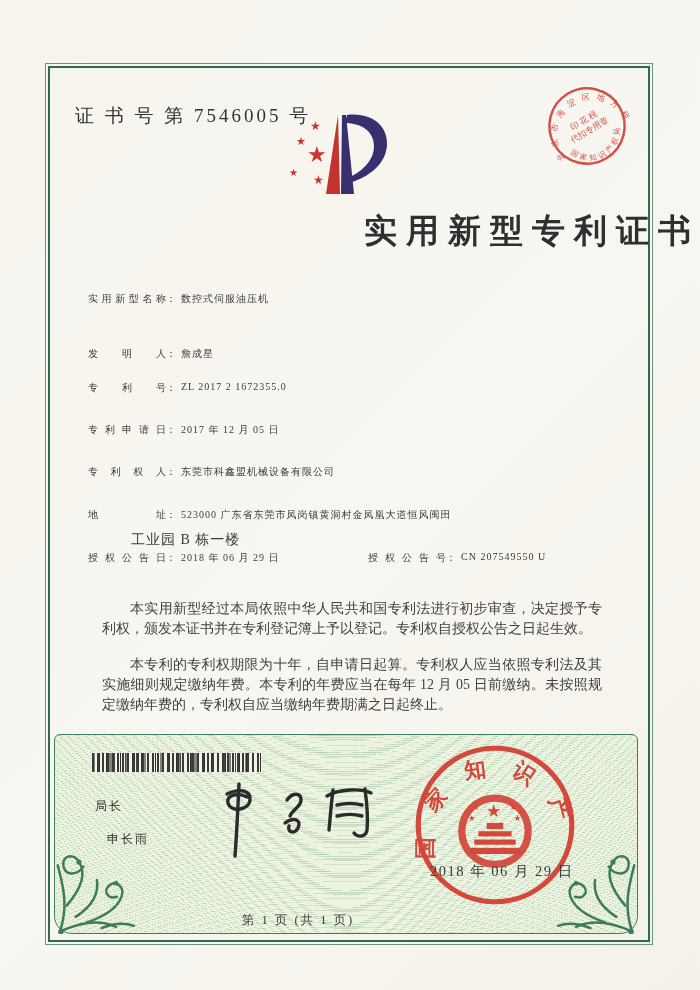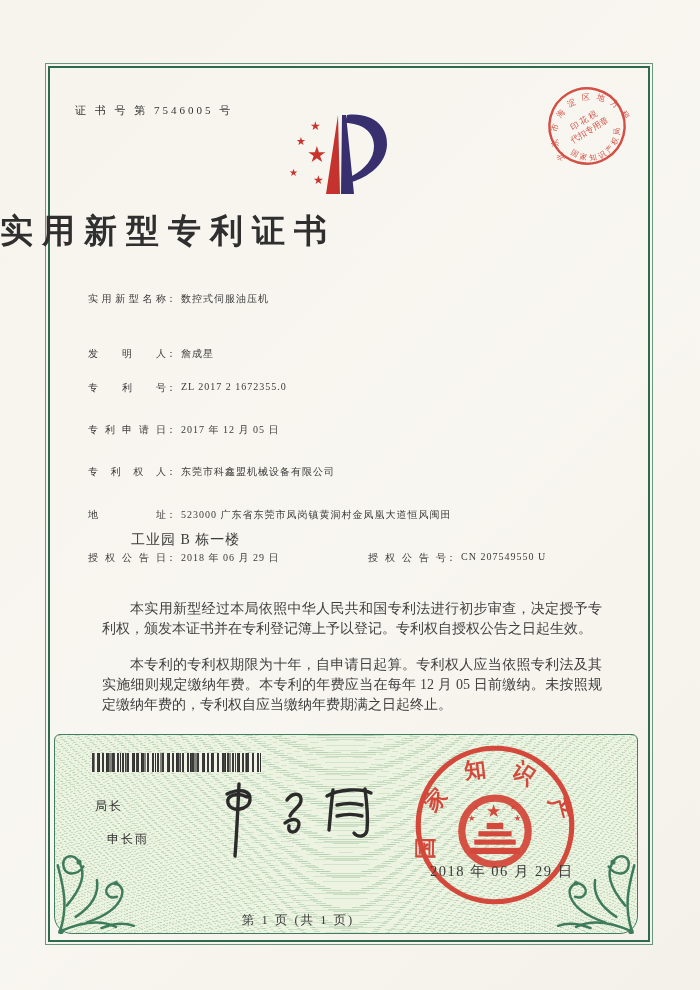--- a/index.html
+++ b/index.html
@@ -10,25 +10,25 @@
     color:#3b3b3b;
   }
   .frame{
     position:absolute;left:48px;top:66px;width:598px;height:872px;
     border:2px solid #2e6a4e;
     outline:1px solid #6a967e;
     outline-offset:2px;
     background:transparent;
   }
   .cert-no{
-    position:absolute;left:75px;top:103px;font-size:11px;letter-spacing:3px;color:#333;
+    position:absolute;left:75px;top:103px;font-size:19px;letter-spacing:3px;color:#333;
   }
   .logo{position:absolute;left:283px;top:110px;width:140px;height:102px;}
   .title{
-    position:absolute;left:0;top:209px;width:700px;text-align:left;
+    position:absolute;left:0;top:209px;width:700px;text-align:right;
     font-size:33px;font-weight:bold;letter-spacing:9px;color:#2f2f2f;
   }
   .field-row{position:absolute;left:88px;font-size:10px;white-space:nowrap;}
   .field-label{display:inline-block;width:78px;text-align:justify;text-align-last:justify;vertical-align:top;}
   .field-colon{display:inline-block;vertical-align:top;}
   .field-value{display:inline-block;margin-left:5px;vertical-align:top;letter-spacing:1px;}
   .addr2{position:absolute;left:131px;top:531px;font-size:14px;letter-spacing:1px;}
   .grant-pair2{position:absolute;left:368px;top:0;}
   .paragraphs{
     position:absolute;left:86px;top:583px;width:532px;

